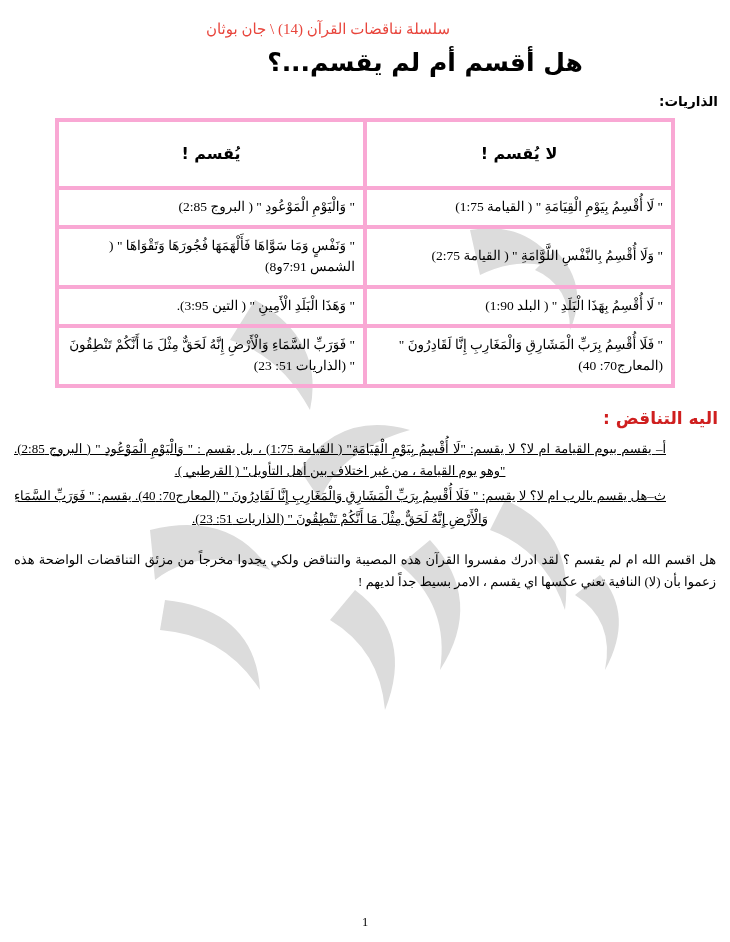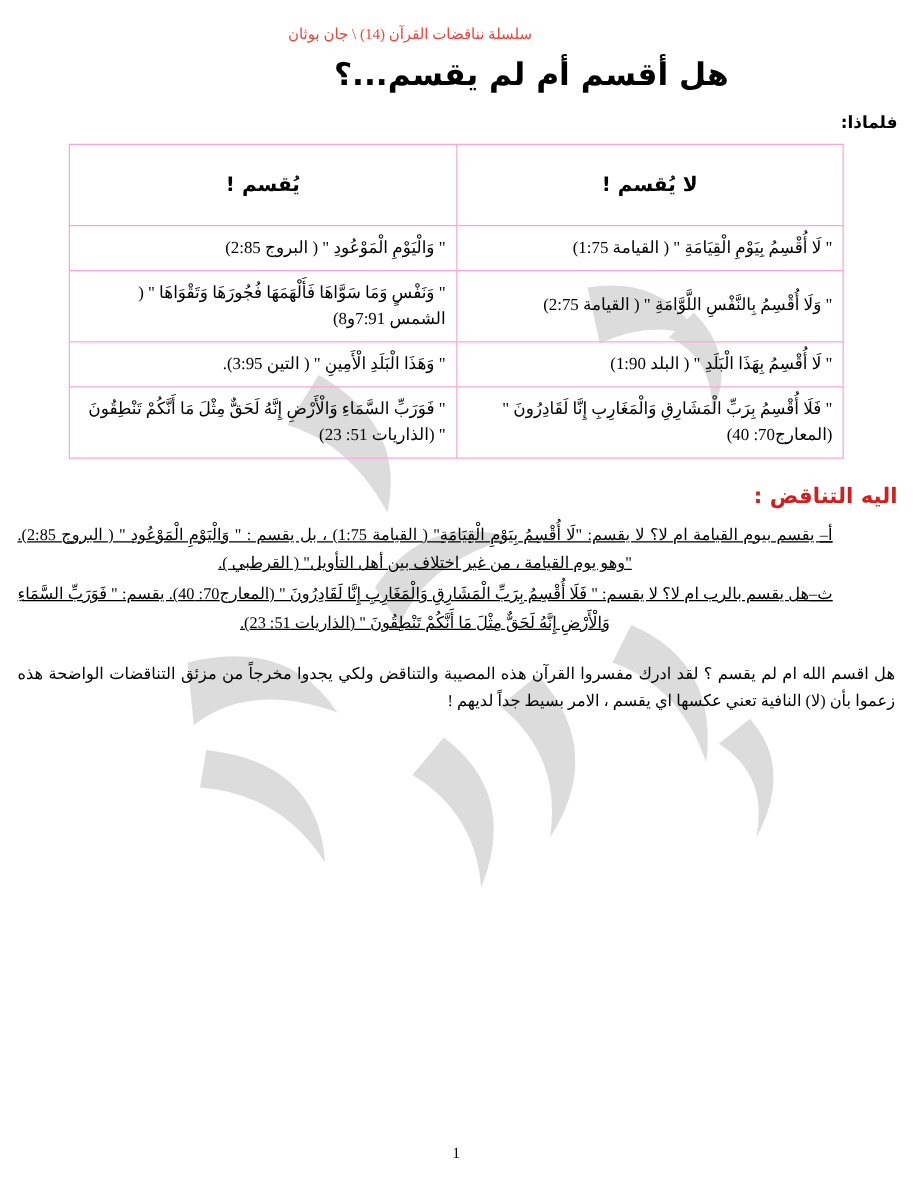--- a/index.html
+++ b/index.html
@@ -37,21 +37,21 @@
 
   .content {
     position: relative;
     z-index: 2;
   }
 
   
   .series-line {
     color: #e8453c;
     font-family: "Liberation Serif", "DejaVu Serif", serif;
-    font-size: 12px;
+    font-size: 15px;
     text-align: center;
     padding-top: 20px;
     padding-left: 6px;
     padding-right: 80px;
     letter-spacing: 0;
   }
   .doc-title {
     text-align: center;
     font-family: "DejaVu Sans", "Liberation Sans", sans-serif;
     font-weight: bold;
@@ -77,21 +77,21 @@
     width: 620px;
   }
   table.contradiction-table {
     border-collapse: collapse;
     width: 620px;
     table-layout: fixed;
     background: transparent;
   }
   table.contradiction-table th,
   table.contradiction-table td {
-    border: 1px solid #f9a8d4;
+    border: 4px solid #f9a8d4;
     vertical-align: middle;
     padding: 7px 8px;
     font-size: 13.5px;
     line-height: 1.55;
   }
   table.contradiction-table th {
     font-family: "DejaVu Sans", "Liberation Sans", sans-serif;
     font-weight: bold;
     font-size: 16px;
     height: 52px;
@@ -174,21 +174,21 @@
       </g>
     </svg>
   </div>
 
   <div class="content">
 
     <div class="series-line">سلسلة نناقضات القرآن (14) \ جان بوثان</div>
 
     <div class="doc-title">هل أقسم أم لم يقسم...؟</div>
 
-    <div class="contradiction-label">فلماذا:</div>
+    <div class="contradiction-label">الذاريات:</div>
 
     <div class="tbl-wrap">
       <table class="contradiction-table">
         <thead>
           <tr>
             <th>لا يُقسم !</th>
             <th>يُقسم !</th>
           </tr>
         </thead>
         <tbody>

